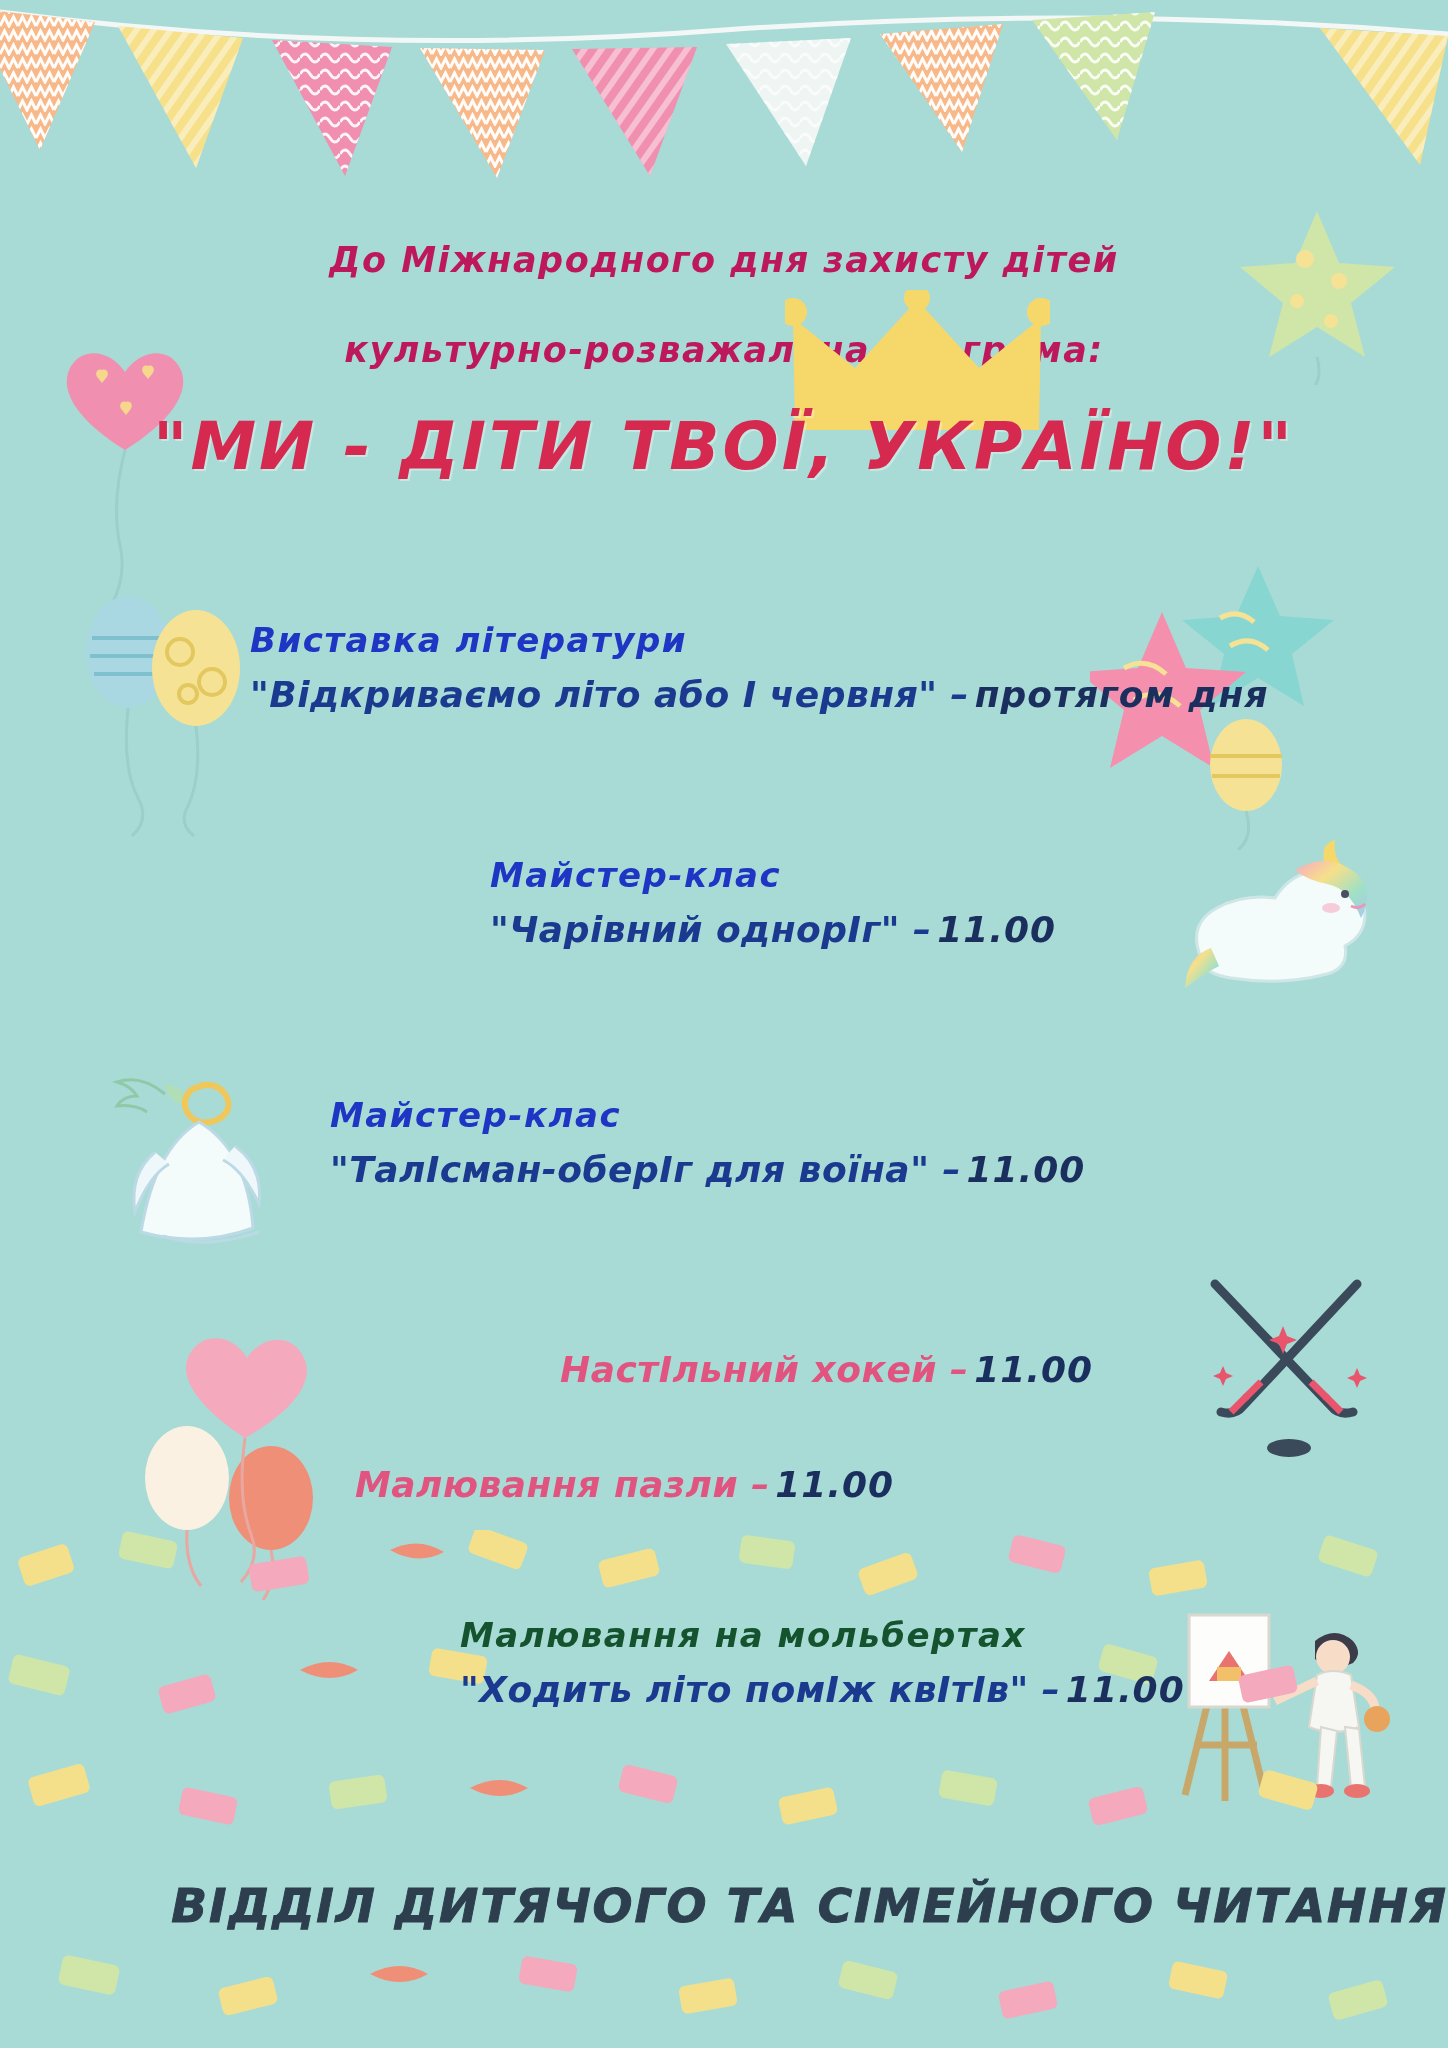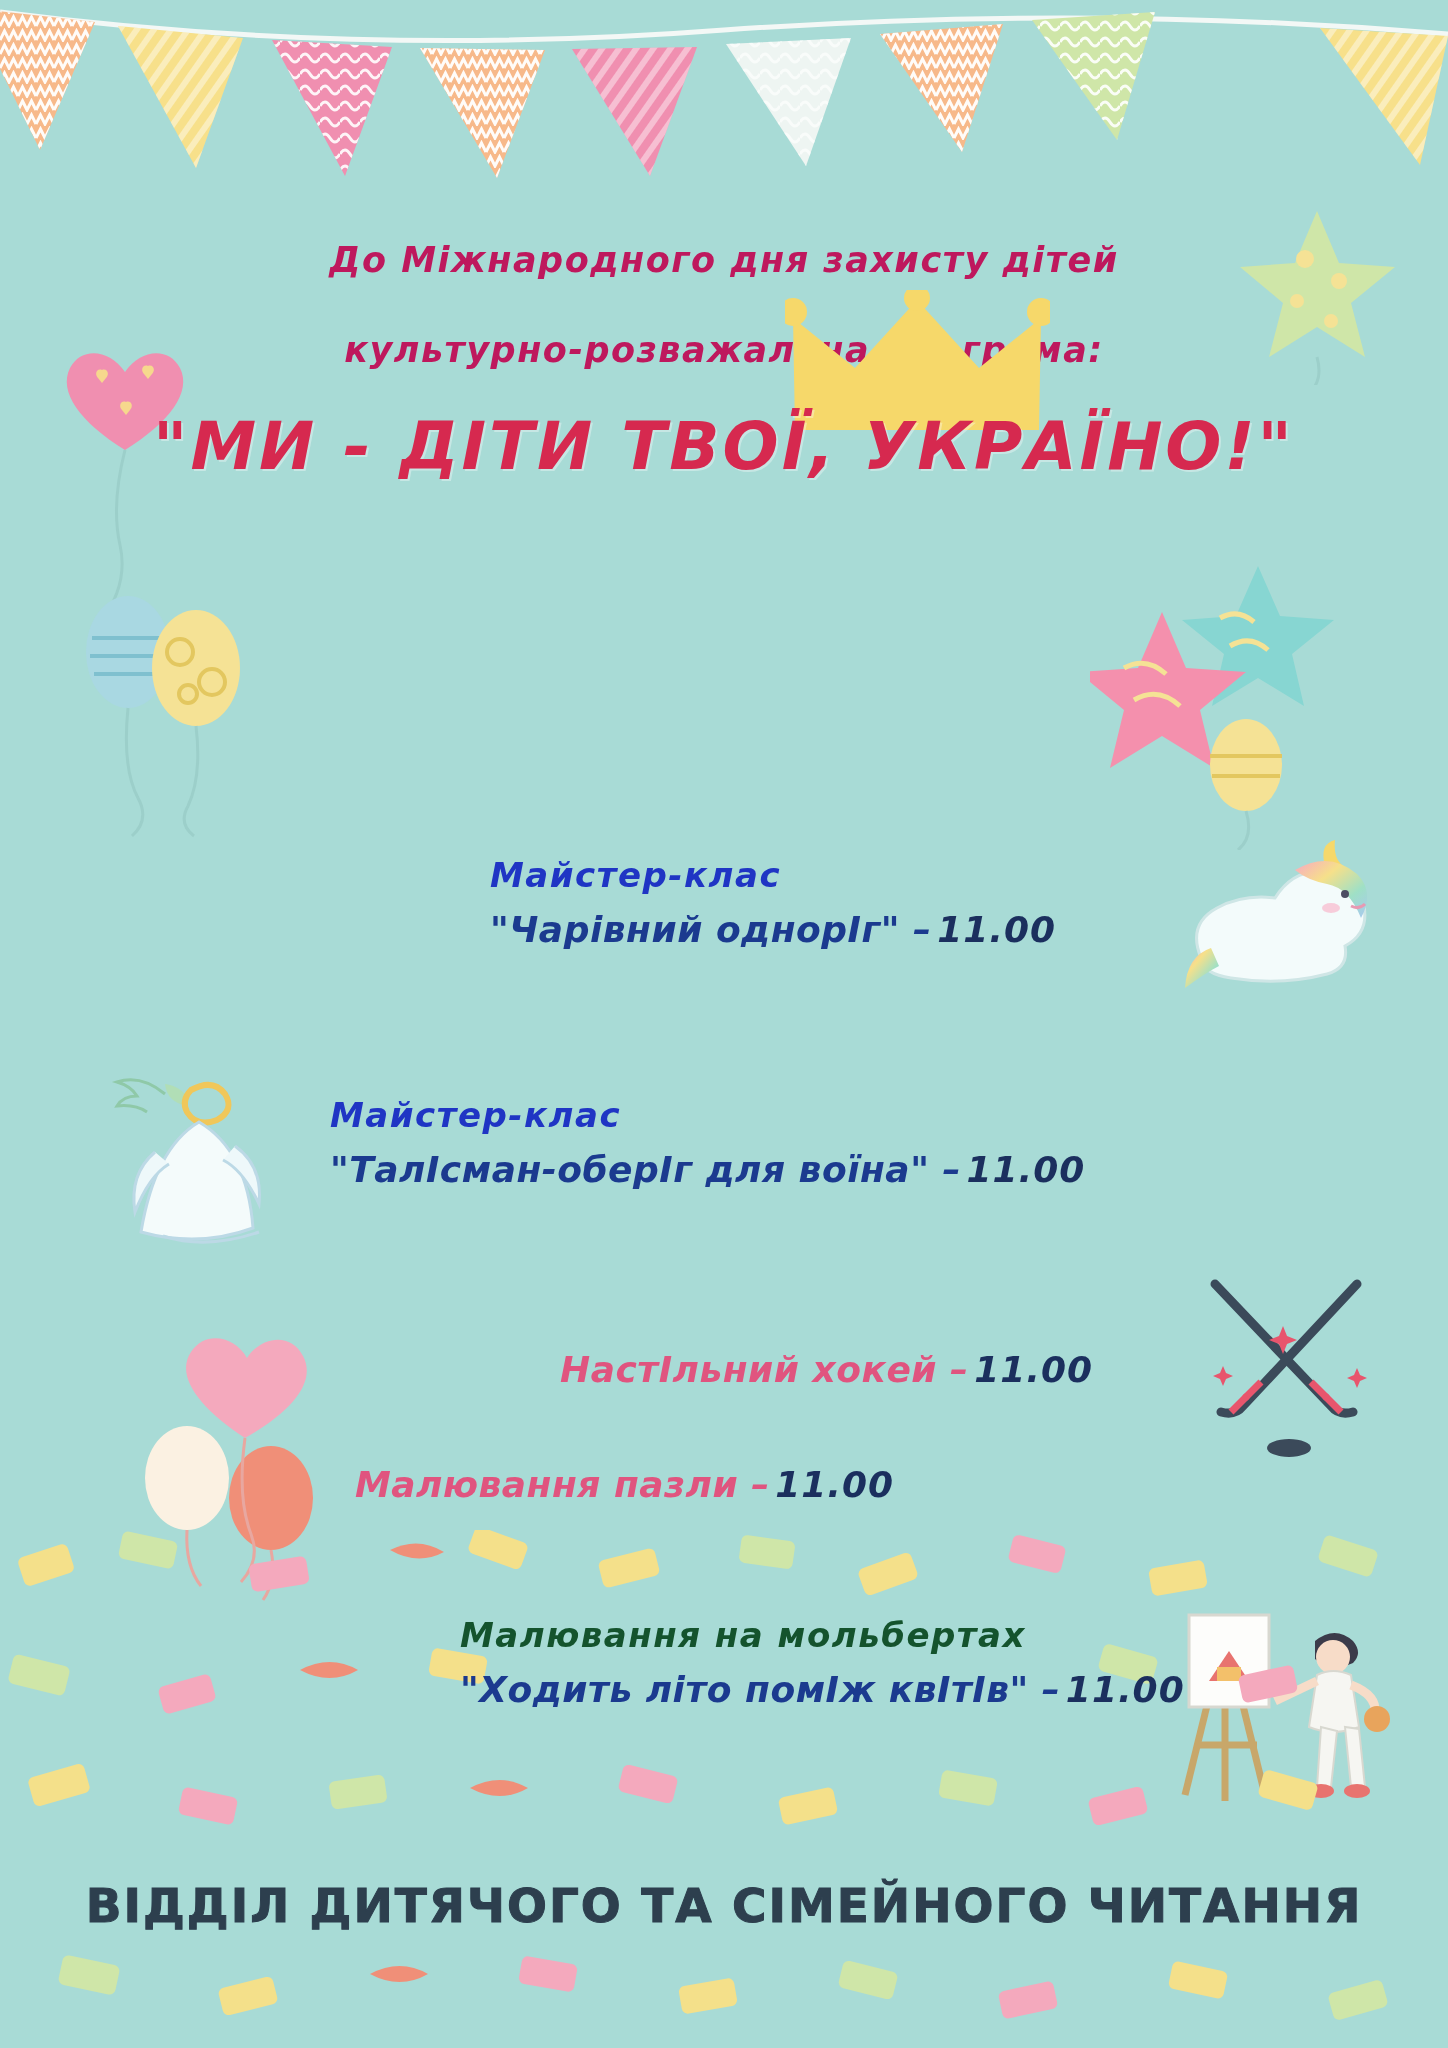--- a/index.html
+++ b/index.html
@@ -110,24 +110,25 @@
   #b3 { left: 330px; top: 1095px; }
   #b4 { left: 560px; top: 1335px; }
   #b5 { left: 355px; top: 1450px; }
   #b6 { left: 460px; top: 1615px; }
 
   
   #footer {
     position: absolute;
     bottom: 115px;
     width: 100%;
-    text-align: center;
+    text-align: right;
     color: #2d3f4e;
     font-family: "DejaVu Sans", sans-serif;
     font-weight: bold;
+    font-style: italic;
     font-size: 47px;
     letter-spacing: 2px;
     white-space: nowrap;
     -webkit-text-stroke: 1px #2d3f4e;
   }
 
   
   .deco { position: absolute; pointer-events: none; }
   #heart-balloon  { left: 40px;  top: 330px;  width: 170px; height: 300px; }
   #balloons-2     { left: 70px;  top: 590px;  width: 190px; height: 250px; }
@@ -386,20 +387,27 @@
       <path d="M370 444 q30 -16 58 0 q-28 16 -58 0z" fill="#f08f78"></path>
       <rect x="520" y="430" width="56" height="28" rx="6" fill="#f4a9bd" transform="rotate(10 548 444)"></rect>
       <rect x="680" y="452" width="56" height="28" rx="6" fill="#f4e08a" transform="rotate(-10 708 466)"></rect>
       <rect x="840" y="436" width="56" height="28" rx="6" fill="#cfe6a8" transform="rotate(14 868 450)"></rect>
       <rect x="1000" y="456" width="56" height="28" rx="6" fill="#f4a9bd" transform="rotate(-12 1028 470)"></rect>
       <rect x="1170" y="436" width="56" height="28" rx="6" fill="#f4e08a" transform="rotate(12 1198 450)"></rect>
       <rect x="1330" y="456" width="56" height="28" rx="6" fill="#cfe6a8" transform="rotate(-16 1358 470)"></rect>
     </g>
   </svg>
 
+  <div class="blk" id="b1">
+    <div class="head">Виставка літератури</div>
+    <div class="row">
+      <span class="nm">"Відкриваємо літо або I червня" –</span>
+      <span class="tm">протягом дня</span>
+    </div>
+  </div>
 
   <div class="blk" id="b2">
     <div class="head">Майстер-клас</div>
     <div class="row">
       <span class="nm">"Чарівний однорІг"  –</span>
       <span class="tm">11.00</span>
     </div>
   </div>
 
   <div class="blk" id="b3">

